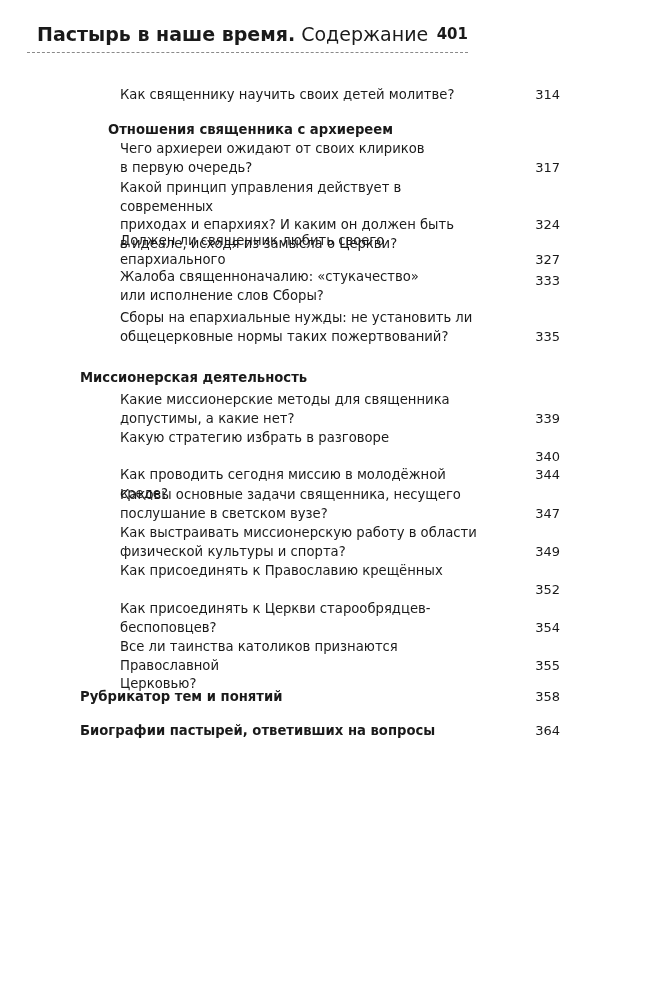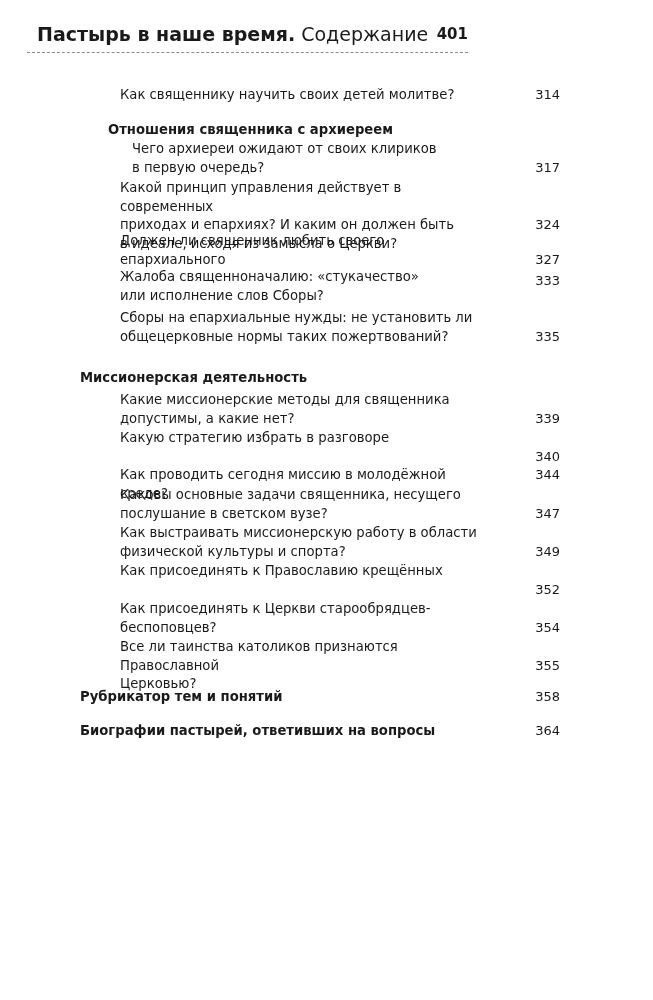--- a/index.html
+++ b/index.html
@@ -38,21 +38,21 @@
 <div class="rule"></div>
 
 <div class="toc" id="toc">
     <div class="row entry" style="top: 86px;">
       <div>Как священнику научить своих детей молитве?</div>
     </div>
     <div class="pg" style="top: 86px;">314</div>
     <div class="row section" style="top: 121px; margin-left: 28px;">
       <div>Отношения священника с архиереем</div>
     </div>
-    <div class="row entry" style="top: 140px; margin-left: 12px;">
+    <div class="row entry" style="top: 140px;">
       <div>Чего архиереи ожидают от своих клириков</div>
       <div>в первую очередь?</div>
     </div>
     <div class="pg" style="top: 158.5px;">317</div>
     <div class="row entry" style="top: 179px;">
       <div>Какой принцип управления действует в современных</div>
       <div>приходах и епархиях? И каким он должен быть</div>
       <div>в идеале, исходя из замысла о Церкви?</div>
     </div>
     <div class="pg" style="top: 216px;">324</div>

